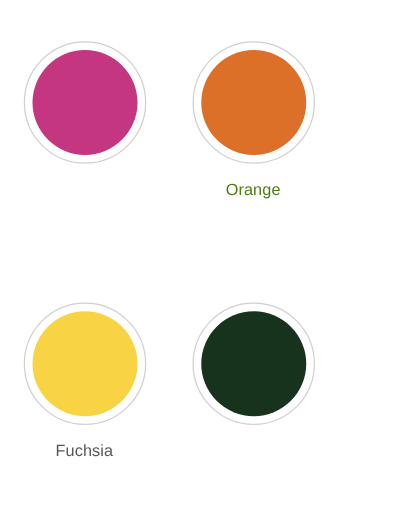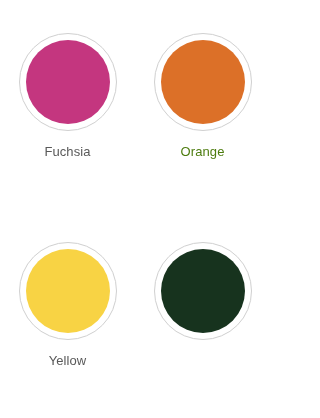--- a/index.html
+++ b/index.html
@@ -67,35 +67,34 @@
 </style>
 </head>
 <body style="background-color: rgb(255, 255, 255);">
 
 <div id="swatch-grid">
 
   <div class="swatch-cell">
     <div class="swatch-ring" style="border-color: rgb(208, 208, 208);">
       <div class="swatch-fill" style="background-color: rgb(196, 54, 127);"></div>
     </div>
-    <div class="swatch-label" style="color: rgb(89, 89, 89);">Fuchsia</div>
   </div>
 
   <div class="swatch-cell">
     <div class="swatch-ring" style="border-color: rgb(208, 208, 208);">
       <div class="swatch-fill" style="background-color: rgb(220, 112, 40);"></div>
     </div>
     <div class="swatch-label" style="color: #4d7c0f;">Orange</div>
   </div>
 
   <div class="swatch-cell">
     <div class="swatch-ring" style="border-color: rgb(208, 208, 208);">
       <div class="swatch-fill" style="background-color: rgb(248, 211, 68);"></div>
     </div>
-    <div class="swatch-label" style="color: rgb(89, 89, 89);">Yellow</div>
+    <div class="swatch-label" style="color: rgb(89, 89, 89);">Fuchsia</div>
   </div>
 
   <div class="swatch-cell">
     <div class="swatch-ring" style="border-color: rgb(208, 208, 208);">
       <div class="swatch-fill" style="background-color: rgb(23, 51, 30);"></div>
     </div>
   </div>
 
 </div>
 

